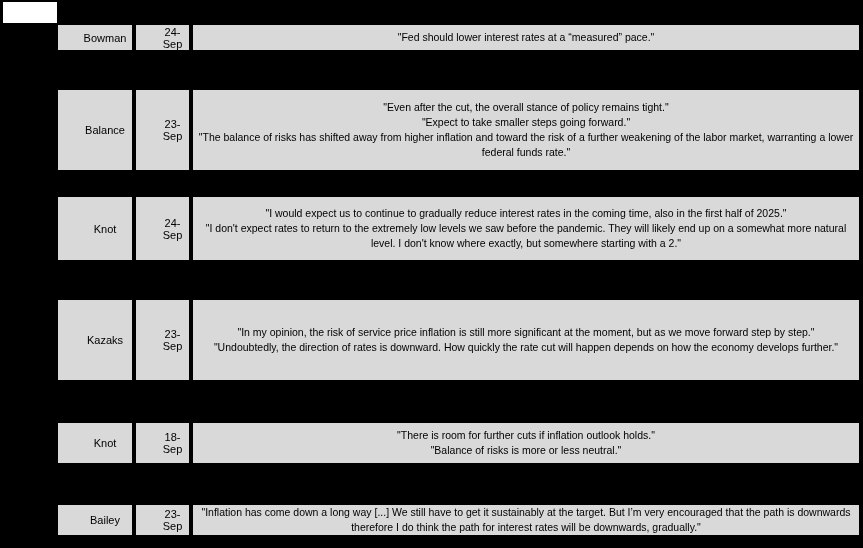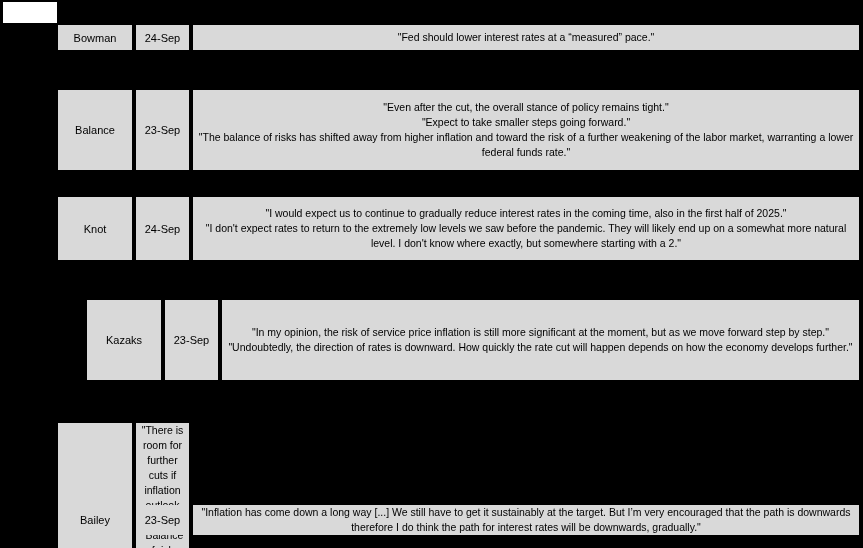--- a/index.html
+++ b/index.html
@@ -26,20 +26,21 @@
     background: transparent;
   }
   .cell {
     background: #d9d9d9;
     color: #000000;
     display: flex;
     align-items: center;
     justify-content: center;
     text-align: center;
     box-sizing: border-box;
+    padding-left: 20px;
   }
   .cell-speaker, .cell-date {
     font-size: 11px;
   }
   .cell-quotes {
     flex-direction: column;
     font-size: 10.5px;
     line-height: 15px;
     padding: 0 5px;
   }
@@ -71,31 +72,32 @@
 
   <div class="speaker-row" style="top: 197px; height: 63px;">
     <div class="cell cell-speaker">Knot</div>
     <div class="cell cell-date">24-Sep</div>
     <div class="cell cell-quotes">
           <div class="quote-line">"I would expect us to continue to gradually reduce interest rates in the coming time, also in the first half of 2025."</div>
           <div class="quote-line">"I don't expect rates to return to the extremely low levels we saw before the pandemic. They will likely end up on a somewhat more natural level. I don't know where exactly, but somewhere starting with a 2."</div>
         </div>
   </div>
 
-  <div class="speaker-row" style="top: 300px; height: 80px; margin-left: 29px;">
+  <div class="speaker-row" style="top: 300px; height: 80px;">
     <div class="cell cell-speaker">Kazaks</div>
     <div class="cell cell-date">23-Sep</div>
     <div class="cell cell-quotes">
           <div class="quote-line">"In my opinion, the risk of service price inflation is still more significant at the moment, but as we move forward step by step."</div>
           <div class="quote-line">"Undoubtedly, the direction of rates is downward. How quickly the rate cut will happen depends on how the economy develops further."</div>
         </div>
   </div>
 
   <div class="speaker-row" style="top: 423px; height: 40px;">
     <div class="cell cell-speaker">Knot</div>
+    <div class="cell cell-date">18-Sep</div>
     <div class="cell cell-quotes">
           <div class="quote-line">"There is room for further cuts if inflation outlook holds."</div>
           <div class="quote-line">"Balance of risks is more or less neutral."</div>
         </div>
   </div>
 
   <div class="speaker-row" style="top: 505px; height: 21px;">
     <div class="cell cell-speaker">Bailey</div>
     <div class="cell cell-date">23-Sep</div>
     <div class="cell cell-quotes">

